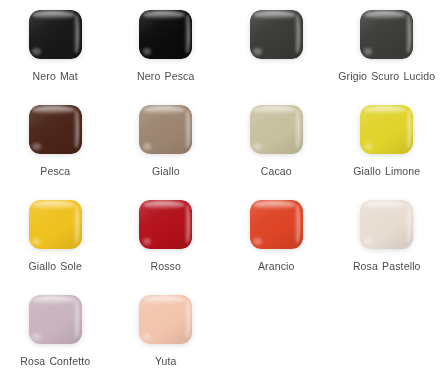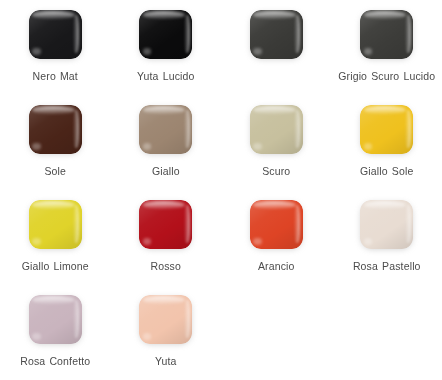--- a/index.html
+++ b/index.html
@@ -149,21 +149,21 @@
       <div class="chip-wrap">
         <div class="chip-shadow"></div>
         <div class="chip">
           <div class="chip-body" style="background: rgb(11, 11, 12);"></div>
           <div class="gloss-sheen"></div>
           <div class="gloss-top"></div>
           <div class="gloss-right"></div>
           <div class="gloss-bl"></div>
         </div>
       </div>
-      <div class="chip-label">Yuta Lucido</div>
+      <div class="chip-label">Nero Pesca</div>
     </div>
     <div class="swatch-cell">
       <div class="chip-wrap">
         <div class="chip-shadow"></div>
         <div class="chip">
           <div class="chip-body" style="background: rgb(58, 58, 55);"></div>
           <div class="gloss-sheen"></div>
           <div class="gloss-top"></div>
           <div class="gloss-right"></div>
           <div class="gloss-bl"></div>
@@ -187,21 +187,21 @@
       <div class="chip-wrap">
         <div class="chip-shadow"></div>
         <div class="chip">
           <div class="chip-body" style="background: rgb(74, 36, 24);"></div>
           <div class="gloss-sheen"></div>
           <div class="gloss-top"></div>
           <div class="gloss-right"></div>
           <div class="gloss-bl"></div>
         </div>
       </div>
-      <div class="chip-label">Sole</div>
+      <div class="chip-label">Pesca</div>
     </div>
     <div class="swatch-cell">
       <div class="chip-wrap">
         <div class="chip-shadow"></div>
         <div class="chip">
           <div class="chip-body" style="background: rgb(156, 133, 112);"></div>
           <div class="gloss-sheen"></div>
           <div class="gloss-top"></div>
           <div class="gloss-right"></div>
           <div class="gloss-bl"></div>
@@ -213,52 +213,52 @@
       <div class="chip-wrap">
         <div class="chip-shadow"></div>
         <div class="chip">
           <div class="chip-body" style="background: rgb(199, 192, 158);"></div>
           <div class="gloss-sheen"></div>
           <div class="gloss-top"></div>
           <div class="gloss-right"></div>
           <div class="gloss-bl"></div>
         </div>
       </div>
-      <div class="chip-label">Scuro</div>
+      <div class="chip-label">Cacao</div>
+    </div>
+    <div class="swatch-cell">
+      <div class="chip-wrap">
+        <div class="chip-shadow"></div>
+        <div class="chip">
+          <div class="chip-body" style="background: rgb(224, 211, 42);"></div>
+          <div class="gloss-sheen"></div>
+          <div class="gloss-top"></div>
+          <div class="gloss-right"></div>
+          <div class="gloss-bl"></div>
+        </div>
+      </div>
+      <div class="chip-label">Giallo Limone</div>
     </div>
     <div class="swatch-cell">
       <div class="chip-wrap">
         <div class="chip-shadow"></div>
         <div class="chip">
           <div class="chip-body" style="background: rgb(239, 193, 30);"></div>
           <div class="gloss-sheen"></div>
           <div class="gloss-top"></div>
           <div class="gloss-right"></div>
           <div class="gloss-bl"></div>
         </div>
       </div>
       <div class="chip-label">Giallo Sole</div>
     </div>
     <div class="swatch-cell">
       <div class="chip-wrap">
         <div class="chip-shadow"></div>
         <div class="chip">
-          <div class="chip-body" style="background: rgb(224, 211, 42);"></div>
-          <div class="gloss-sheen"></div>
-          <div class="gloss-top"></div>
-          <div class="gloss-right"></div>
-          <div class="gloss-bl"></div>
-        </div>
-      </div>
-      <div class="chip-label">Giallo Limone</div>
-    </div>
-    <div class="swatch-cell">
-      <div class="chip-wrap">
-        <div class="chip-shadow"></div>
-        <div class="chip">
           <div class="chip-body" style="background: rgb(179, 16, 26);"></div>
           <div class="gloss-sheen"></div>
           <div class="gloss-top"></div>
           <div class="gloss-right"></div>
           <div class="gloss-bl"></div>
         </div>
       </div>
       <div class="chip-label">Rosso</div>
     </div>
     <div class="swatch-cell">

